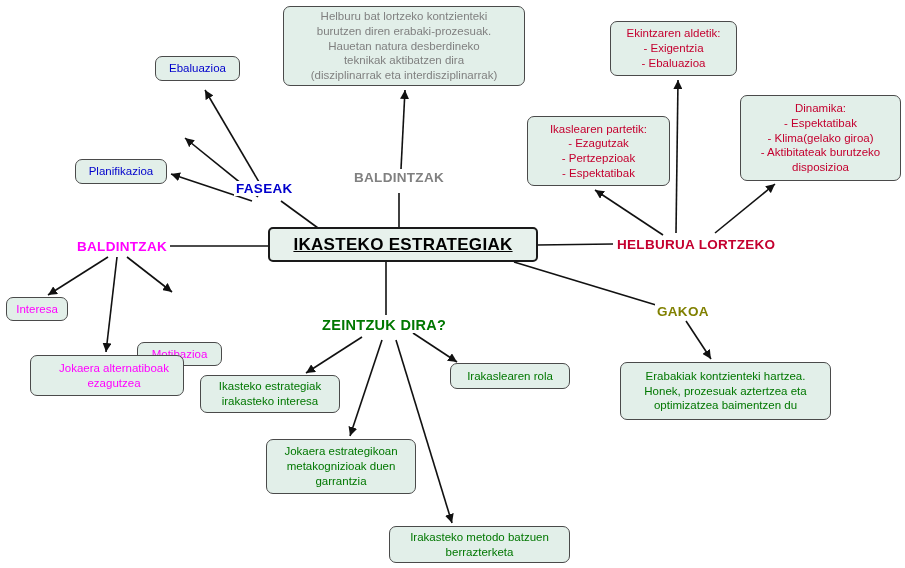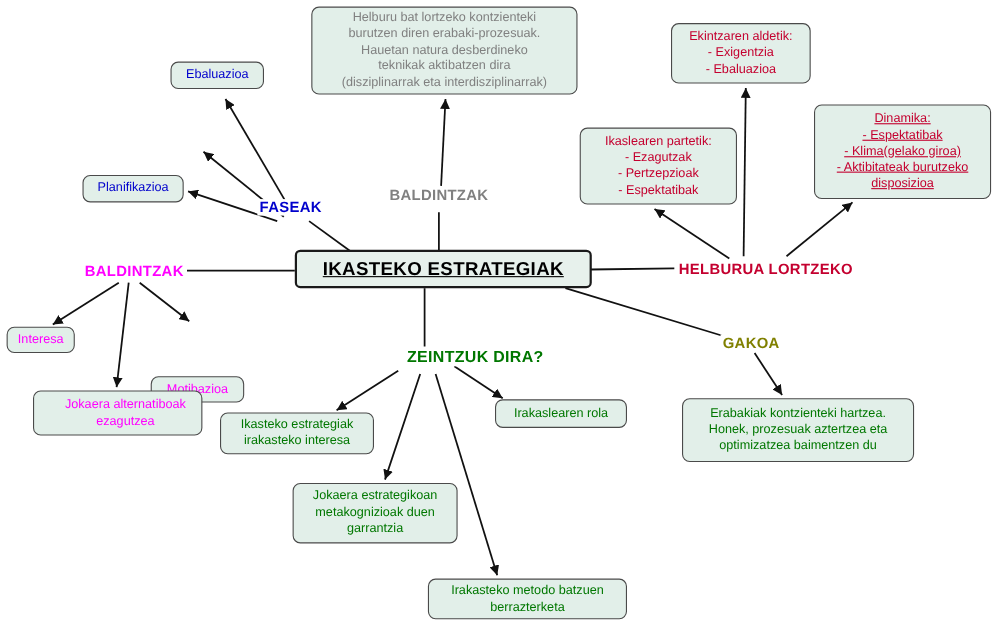--- a/index.html
+++ b/index.html
@@ -74,41 +74,41 @@
 
       <line x1="686" y1="321" x2="711" y2="359" marker-end="url(#arrow)"></line>
     </g>
   </svg>
 
   <div class="center-node" style="left:268px;top:227px;width:270px;height:35px;">IKASTEKO ESTRATEGIAK</div>
 
   <div class="lbl c-blue" style="left:234px;top:181px;">FASEAK</div>
   <div class="lbl c-gray" style="left:352px;top:170px;">BALDINTZAK</div>
   <div class="lbl c-magenta" style="left:75px;top:239px;">BALDINTZAK</div>
-  <div class="lbl c-green" style="left:320px;top:317px;font-size:14.5px;margin-left:48px;">ZEINTZUK DIRA?</div>
+  <div class="lbl c-green" style="left:320px;top:317px;font-size:14.5px;">ZEINTZUK DIRA?</div>
   <div class="lbl c-olive" style="left:655px;top:304px;">GAKOA</div>
   <div class="lbl c-red" style="left:615px;top:237px;">HELBURUA LORTZEKO</div>
 
   <div class="node c-blue" style="left:155px;top:56px;width:85px;height:25px;">Ebaluazioa</div>
   <div class="node c-blue" style="left:75px;top:159px;width:92px;height:25px;">Planifikazioa</div>
 
   <div class="node c-gray" style="left:283px;top:6px;width:242px;height:80px;">Helburu bat lortzeko kontzienteki
 burutzen diren erabaki-prozesuak.
 Hauetan natura desberdineko
 teknikak aktibatzen dira
 (disziplinarrak eta interdisziplinarrak)</div>
 
   <div class="node c-red" style="left:610px;top:21px;width:127px;height:55px;">Ekintzaren aldetik:
 - Exigentzia
 - Ebaluazioa</div>
   <div class="node c-red" style="left:527px;top:116px;width:143px;height:70px;">Ikaslearen partetik:
 - Ezagutzak
 - Pertzepzioak
 - Espektatibak</div>
-  <div class="node c-red" style="left:740px;top:95px;width:161px;height:86px;text-decoration:underline;">Dinamika:
+  <div class="node c-red" style="left:740px;top:95px;width:161px;height:86px;">Dinamika:
 - Espektatibak
 - Klima(gelako giroa)
 - Aktibitateak burutzeko
 disposizioa</div>
 
   <div class="node c-magenta" style="left:6px;top:297px;width:62px;height:24px;">Interesa</div>
   <div class="node c-magenta" style="left:137px;top:294px;width:85px;height:24px;margin-top:48px;">Motibazioa</div>
   <div class="node c-magenta" style="left:30px;top:355px;width:154px;height:41px;padding-left:20px;">Jokaera alternatiboak
 ezagutzea</div>
 

